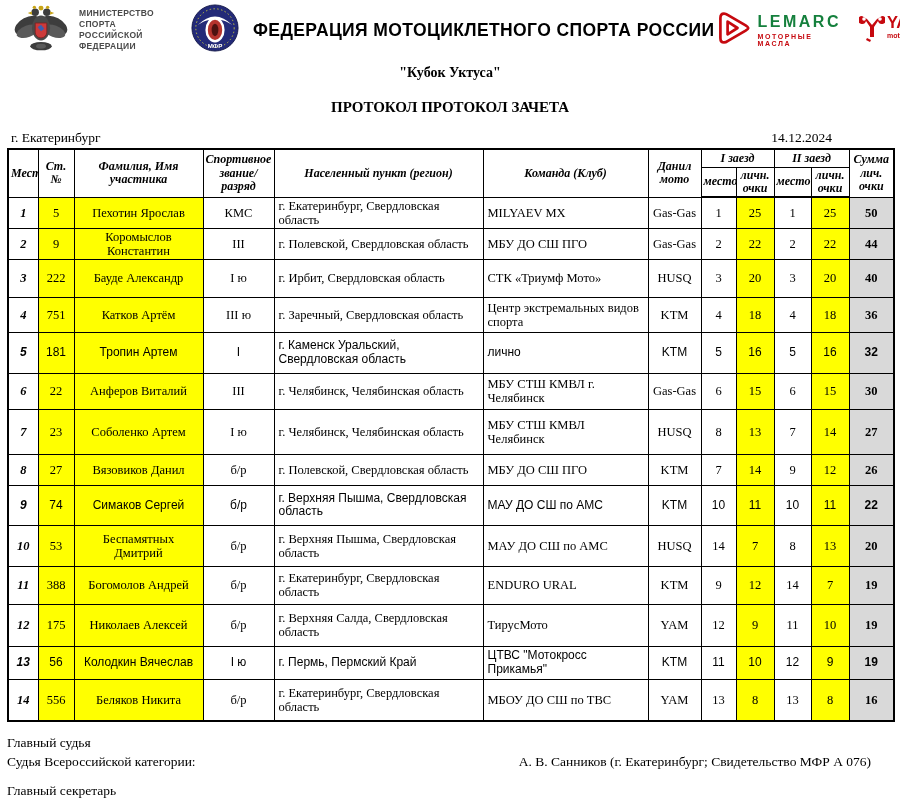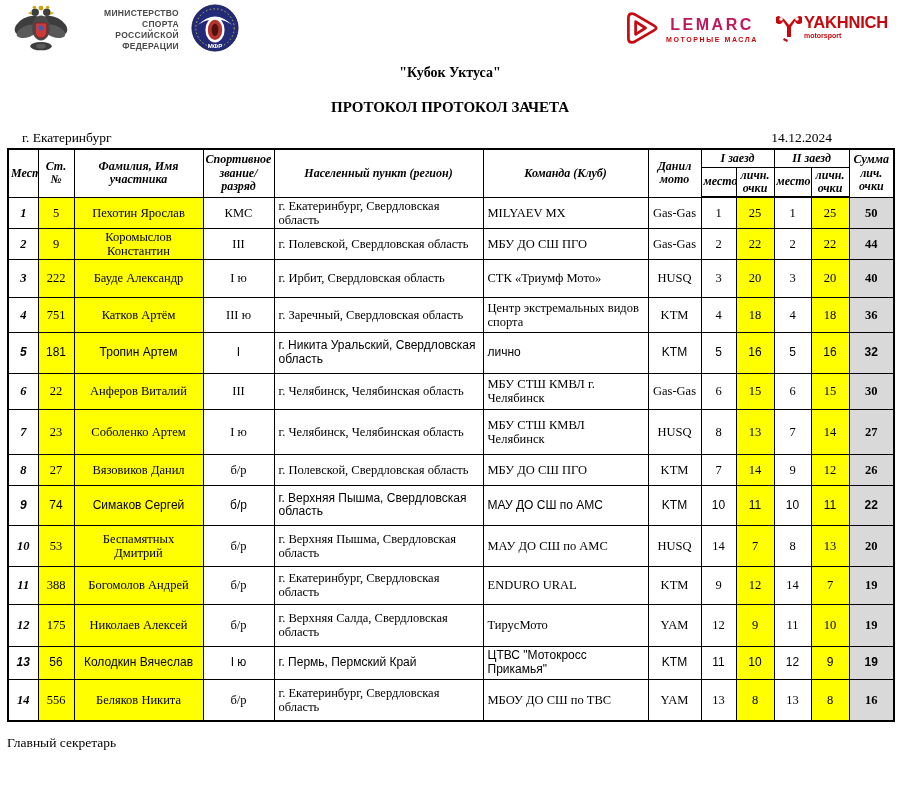--- a/index.html
+++ b/index.html
@@ -6,44 +6,44 @@
   html,body { background:#fff; }
   .page {
     width:900px; height:803px; background:#fff; position:relative;
     font-family:"Liberation Serif","DejaVu Serif",serif; color:#000; overflow:hidden;
   }
   
   .logo-bar { display:flex; align-items:center; height:56px; padding:4px 8px 0 12px; }
   .gov-group { display:flex; align-items:center; gap:9px; }
   .ministry-label {
     font-family:"Liberation Sans",sans-serif; font-weight:bold; font-size:8.5px;
-    color:#4a4a4a; text-transform:uppercase; line-height:1.3; letter-spacing:.3px; width:100px;text-align:right;
+    color:#4a4a4a; text-transform:uppercase; line-height:1.3; letter-spacing:.3px; width:100px;
   }
   .mfr-emblem { margin-left:12px; }
   .federation-title {
     font-family:"Liberation Sans",sans-serif; font-weight:bold; font-size:17.5px;
     letter-spacing:.4px; margin-left:14px; white-space:nowrap;
   }
   .brand-logos { display:flex; align-items:center; gap:18px; margin-left:auto; padding-right:4px; }
   .lemarc { display:flex; align-items:center; gap:7px; }
   .lemarc-text { display:flex; flex-direction:column; align-items:center; }
   .lemarc-name { font-family:"Liberation Sans",sans-serif; font-weight:bold; font-size:16px;
-    letter-spacing:2.5px; color:#be185d; line-height:1; }
+    letter-spacing:2.5px; color:#15803d; line-height:1; }
   .lemarc-sub { font-family:"Liberation Sans",sans-serif; font-weight:bold; font-size:7px;
     letter-spacing:1.6px; color:#c6090f; margin-top:3px; }
   .yakhnich { display:flex; align-items:flex-start; gap:2px; }
   .yakhnich-text { display:flex; flex-direction:column; }
   .yakhnich-name { font-family:"Liberation Sans",sans-serif; font-weight:bold; font-size:16.5px;
     letter-spacing:-.2px; color:#c6090f; line-height:1; font-stretch:condensed; }
   .yakhnich-subrow { display:flex; justify-content:space-between; margin-top:1px;
     font-family:"Liberation Sans",sans-serif; font-weight:bold; font-size:7px; color:#c6090f; }
   
   .cup-title { text-align:center; font-weight:bold; font-size:14px; margin-top:9px; }
   .protocol-title { text-align:center; font-weight:bold; font-size:15px; margin-top:18px; }
-  .meta-row { display:flex; justify-content:space-between; margin:14px 68px 0 22px; font-size:13.5px; }
+  .meta-row { display:flex; justify-content:space-between; margin:14px 68px 0 11px; font-size:13.5px; }
   .class-line { text-align:center; font-weight:bold; font-size:14px; margin-top:1px; }
   
   table.results { border-collapse:collapse; table-layout:fixed; width:886px; margin:2px 0 0 7px;
     border:2px solid #000; }
   .results th, .results td { border:1px solid #000; padding:1px 4px; font-size:12.5px;
     line-height:1.12; vertical-align:middle; overflow:hidden; }
   .results thead th { font-weight:bold; font-style:italic; font-size:12px; text-align:center;
     padding:1px 2px; }
   .results thead tr:first-child th { height:18px; }
   .results thead tr:last-child th { height:30px; border-bottom:2px solid #000; }
@@ -105,20 +105,21 @@
         <circle cx="25" cy="25" r="24" fill="#232a78" stroke="#141848" stroke-width="1"></circle>
         <circle cx="25" cy="25" r="20" fill="none" stroke="#c9c93e" stroke-width="1" stroke-dasharray="1.5,2.5"></circle>
         <path d="M7,22 Q25,4 43,22 Q34,15 25,17 Q16,15 7,22 Z" fill="#ffffff"></path>
         <ellipse cx="25" cy="27" rx="10" ry="13" fill="#ffffff"></ellipse>
         <ellipse cx="25" cy="27" rx="7.5" ry="10.5" fill="#b5342e"></ellipse>
         <ellipse cx="25" cy="27" rx="3.5" ry="6.5" fill="#4d1210"></ellipse>
         <text x="25" y="46" text-anchor="middle" font-family="Liberation Sans, sans-serif" font-size="6.5" font-weight="bold" fill="#ffffff">МФР</text>
       </svg>
     </span>
 
+    <div class="federation-title">ФЕДЕРАЦИЯ МОТОЦИКЛЕТНОГО СПОРТА РОССИИ</div>
 
     <div class="brand-logos">
       <div class="lemarc">
         <span>
           <svg width="36" height="36" viewBox="0 0 40 40">
             <path d="M10,4 Q6,4 6,9 L6,31 Q6,36 10,36 Q12,36 14,34.5 L34,23 Q37,21 37,20 Q37,19 34,17 L14,5.5 Q12,4 10,4 Z" fill="none" stroke="#c6090f" stroke-width="3"></path>
             <path d="M14,13 L25,20 L14,27 Z" fill="none" stroke="#c6090f" stroke-width="3" stroke-linejoin="round"></path>
           </svg>
         </span>
         <div class="lemarc-text">
@@ -243,21 +244,21 @@
           <td class="c-r1_pts">18</td>
           <td class="c-r2_place">4</td>
           <td class="c-r2_pts">18</td>
           <td class="c-total">36</td>
         </tr>
         <tr class="sans">
           <td class="c-place">5</td>
           <td class="c-num">181</td>
           <td class="c-name">Тропин Артем</td>
           <td class="c-rank">I</td>
-          <td class="c-city">г. Никита Уральский, Свердловская область</td>
+          <td class="c-city">г. Каменск Уральский, Свердловская область</td>
           <td class="c-team">лично</td>
           <td class="c-brand">KTM</td>
           <td class="c-r1_place">5</td>
           <td class="c-r1_pts">16</td>
           <td class="c-r2_place">5</td>
           <td class="c-r2_pts">16</td>
           <td class="c-total">32</td>
         </tr>
         <tr>
           <td class="c-place">6</td>
@@ -382,17 +383,24 @@
           <td class="c-r1_place">13</td>
           <td class="c-r1_pts">8</td>
           <td class="c-r2_place">13</td>
           <td class="c-r2_pts">8</td>
           <td class="c-total">16</td>
         </tr>
       </tbody>
   </table>
 
   <div class="sign-block">
+    <div>Главный судья</div>
+    <div class="sign-row">
+      <span>Судья Всероссийской категории:</span>
+      <span>А. В. Санников (г. Екатеринбург; Свидетельство МФР А 076)</span>
+    </div>
+  </div>
+  <div class="sign-block">
     <div>Главный секретарь</div>
 
   </div>
 
 </div>
 
 </body></html>

